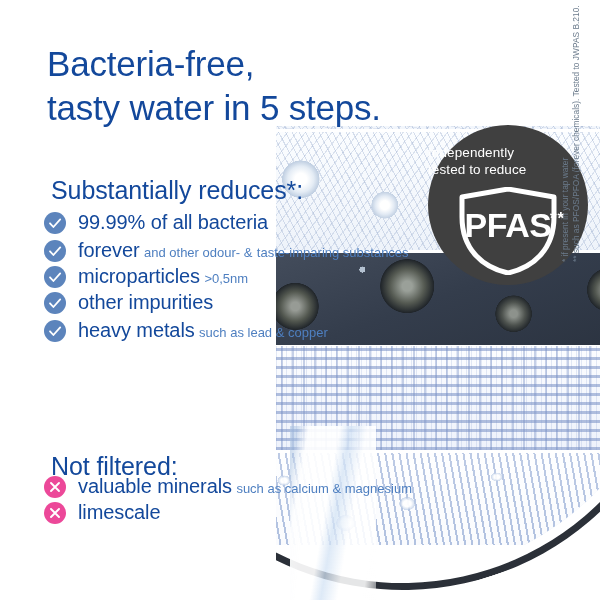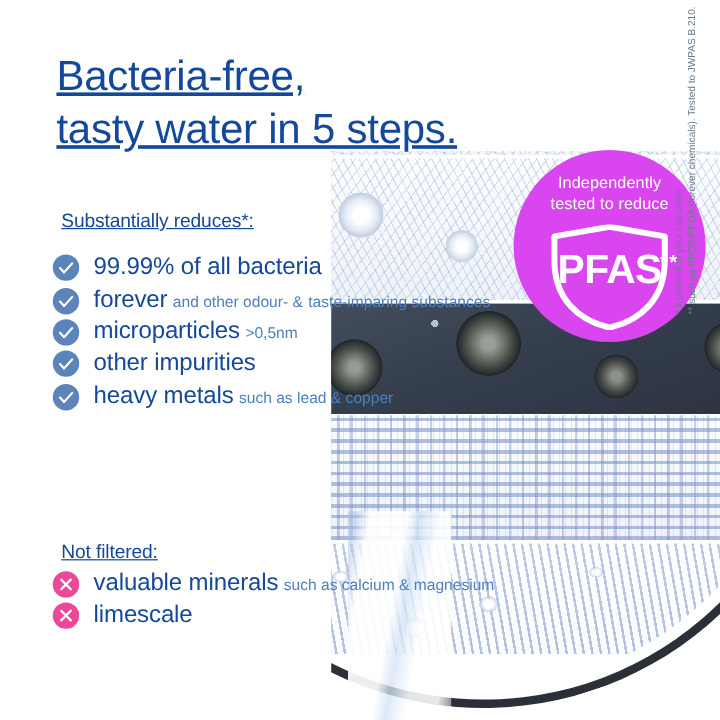--- a/index.html
+++ b/index.html
@@ -95,45 +95,45 @@
     position:absolute;left:14px;top:300px;width:86px;height:300px;
     background:
       linear-gradient(100deg, rgba(255,255,255,0) 0 6%, rgba(255,255,255,.92) 14% 36%, rgba(210,226,244,.75) 44%, rgba(255,255,255,.88) 56% 74%, rgba(255,255,255,0) 92%),
       linear-gradient(96deg, rgba(170,195,225,.55) 0 3%, rgba(255,255,255,0) 20%);
     filter:blur(.4px);
   }
 
   
   #pfas-badge{
     position:absolute;left:428px;top:125px;width:160px;height:160px;
-    border-radius:50%;background:#d946ef;color:#fff;text-align:center;
+    border-radius:50%;background:#404040;color:#fff;
   }
   #pfas-badge .claim{
     position:absolute;left:0;right:0;top:19px;
     font-size:13.5px;line-height:17px;letter-spacing:.1px;color:#fff;
   }
   .shield-wrap{position:absolute;left:50%;top:62px;transform:translateX(-50%);width:104px;height:88px;}
   .pfas-word{
     position:absolute;left:50%;top:83px;transform:translateX(-50%);
     font-size:34px;font-weight:bold;letter-spacing:-.5px;line-height:34px;color:#fff;
     white-space:nowrap;
   }
   .pfas-stars{
     position:absolute;left:122px;top:84px;font-size:17px;font-weight:bold;color:#fff;letter-spacing:1px;
   }
 
   
   #headline{
     position:absolute;left:47px;top:42px;width:430px;
-    color:#13489b;font-size:35px;line-height:44px;letter-spacing:-.2px;text-decoration:underline;
+    color:#13489b;font-size:35px;line-height:44px;letter-spacing:-.2px;
   }
   #headline .l2{display:block;}
 
   .sec-title{
-    position:absolute;color:#13489b;font-size:16px;letter-spacing:-.1px;text-decoration:underline;
+    position:absolute;color:#13489b;font-size:25px;letter-spacing:-.1px;
   }
   #reduces-title{left:51px;top:176px;}
   #notfiltered-title{left:51px;top:452px;}
 
   .list{position:absolute;left:44px;}
   #reduces-list{top:210px;}
   #notfiltered-list{top:474px;text-align:right;}
 
   .li{position:relative;display:flex;align-items:flex-start;margin-bottom:4px;}
   .badge{flex:0 0 auto;width:22px;height:22px;border-radius:50%;margin-top:2px;}

